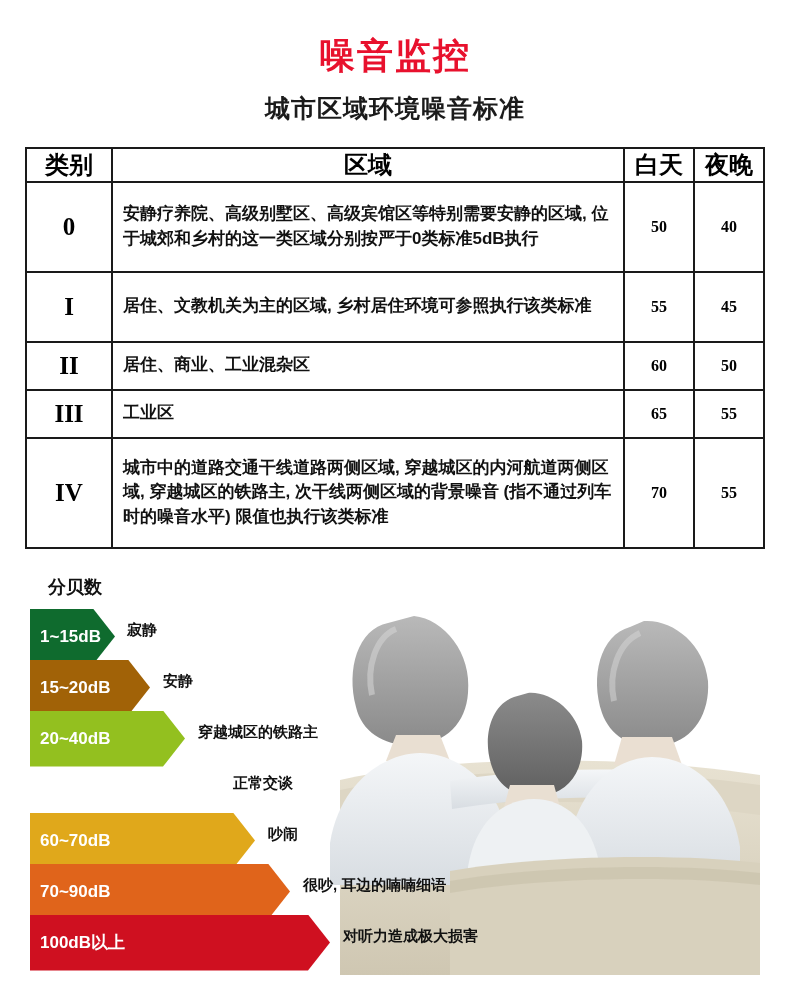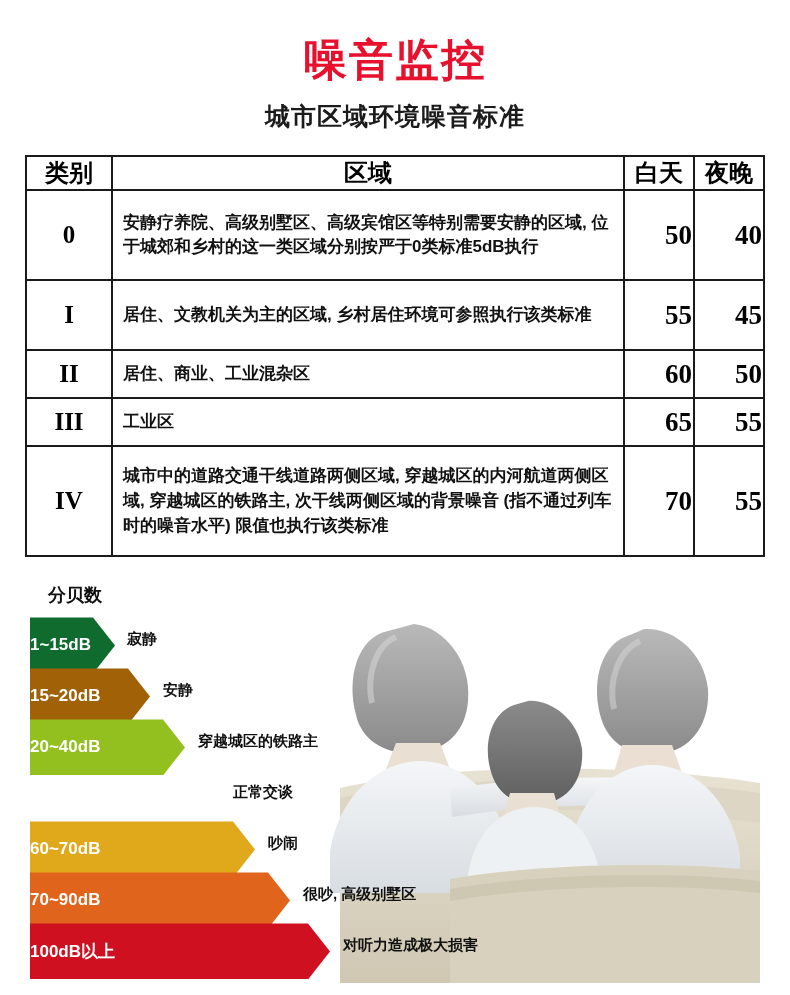--- a/index.html
+++ b/index.html
@@ -17,21 +17,21 @@
   .page {
     position: relative;
     width: 790px;
     height: 995px;
   }
 
   
   .title {
     text-align: center;
     color: #e8112d;
-    font-size: 44px;
+    font-size: 36px;
     font-weight: bold;
     letter-spacing: 2px;
     margin: 36px 0 0 0;
     line-height: 1.1;
   }
   .subtitle {
     text-align: center;
     color: #1b1b1b;
     font-size: 25px;
     font-weight: bold;
@@ -73,22 +73,22 @@
   }
   td.area {
     font-size: 17px;
     line-height: 1.45;
     padding: 6px 4px 6px 10px;
     color: #111;
     text-align: left;
     font-weight: bold;
   }
   td.val {
-    text-align: right;
-    font-size: 27px;
+    text-align: center;
+    font-size: 16px;
     font-weight: bold;
     font-family: "Liberation Serif", "DejaVu Serif", serif;
     color: #000;
   }
   tr.r0 td.area { height: 76px; }
   tr.r1 td.area { height: 56px; }
   tr.r2 td.area { height: 34px; }
   tr.r3 td.area { height: 34px; }
   tr.r4 td.area { height: 96px; }
 
@@ -120,20 +120,21 @@
   .bar {
     position: absolute;
     left: 0;
     top: 0;
     height: 56px;
     display: flex;
     align-items: center;
     color: #ffffff;
     font-size: 17px;
     font-weight: bold;
+    padding-left: 10px;
     box-sizing: border-box;
     clip-path: polygon(0 0, calc(100% - 22px) 0, 100% 50%, calc(100% - 22px) 100%, 0 100%);
   }
   .bar-caption {
     position: absolute;
     top: 0;
     height: 44px;
     display: flex;
     align-items: center;
     font-size: 15px;
@@ -278,21 +279,21 @@
       <div class="bar-row">
         <div class="bar" style="width:225px;background:#e0a81b;">
           <span>60~70dB</span>
         </div>
         <div class="bar-caption" style="left:238px;">吵闹</div>
       </div>
       <div class="bar-row">
         <div class="bar" style="width:260px;background:#e0641b;">
           <span>70~90dB</span>
         </div>
-        <div class="bar-caption" style="left:273px;">很吵, 高级别墅区</div>
+        <div class="bar-caption" style="left:273px;">很吵, 耳边的喃喃细语</div>
       </div>
       <div class="bar-row">
         <div class="bar" style="width:300px;background:#cf1020;">
           <span>100dB以上</span>
         </div>
         <div class="bar-caption" style="left:313px;">对听力造成极大损害</div>
       </div>
     </div>
   </div>
 

